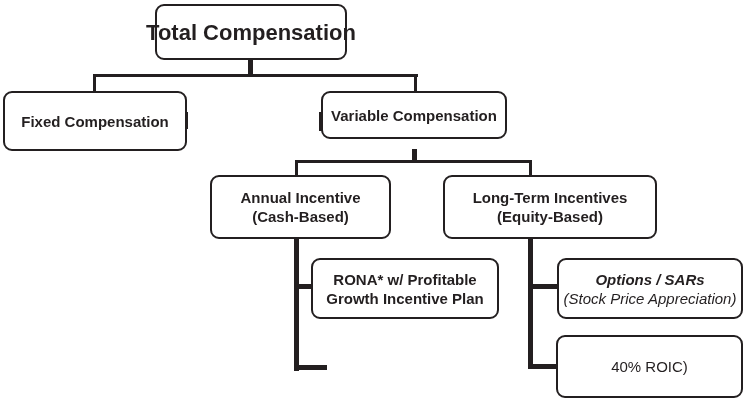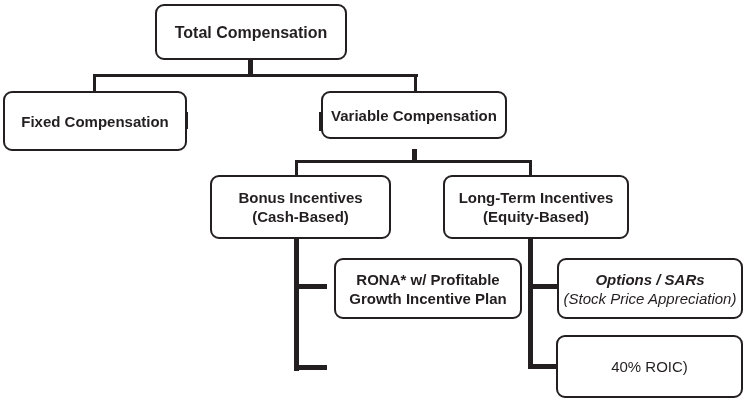--- a/index.html
+++ b/index.html
@@ -26,21 +26,21 @@
     flex-direction: column;
     align-items: center;
     justify-content: center;
     text-align: center;
     font-size: 15px;
     line-height: 19px;
     white-space: nowrap;
   }
   .node .bold { font-weight: 700; }
   .node .reg  { font-weight: 400; }
-  .node.root { font-size: 16px; }
+  .node.root { font-size: 22px; }
   .conn {
     position: absolute;
     background: #231f20;
   }
 </style>
 </head>
 <body>
 
 <div class="canvas">
 
@@ -67,30 +67,30 @@
 
   <div class="node" style="left:3px; top:91px; width:184px; height:60px;">
     <div class="bold">Fixed Compensation</div>
   </div>
 
   <div class="node" style="left:321px; top:91px; width:186px; height:48px;">
     <div class="bold">Variable Compensation</div>
   </div>
 
   <div class="node" style="left:210px; top:175px; width:181px; height:64px;">
-    <div class="bold">Bonus Incentives</div>
+    <div class="bold">Annual Incentive</div>
     <div class="bold">(Cash-Based)</div>
   </div>
 
-  <div class="node" style="left:443px; top:175px; width:186px; height:64px;">
+  <div class="node" style="left:443px; top:175px; width:214px; height:64px;">
     <div class="bold">Long-Term Incentives</div>
     <div class="bold">(Equity-Based)</div>
   </div>
 
-  <div class="node" style="left:334px; top:258px; width:188px; height:61px;">
+  <div class="node" style="left:311px; top:258px; width:188px; height:61px;">
     <div class="bold">RONA* w/ Profitable</div>
     <div class="bold">Growth Incentive Plan</div>
   </div>
 
 
   <div class="node" style="left:557px; top:258px; width:186px; height:61px;font-style:italic;">
     <div class="bold">Options / SARs</div>
     <div class="reg">(Stock Price Appreciation)</div>
   </div>
 

